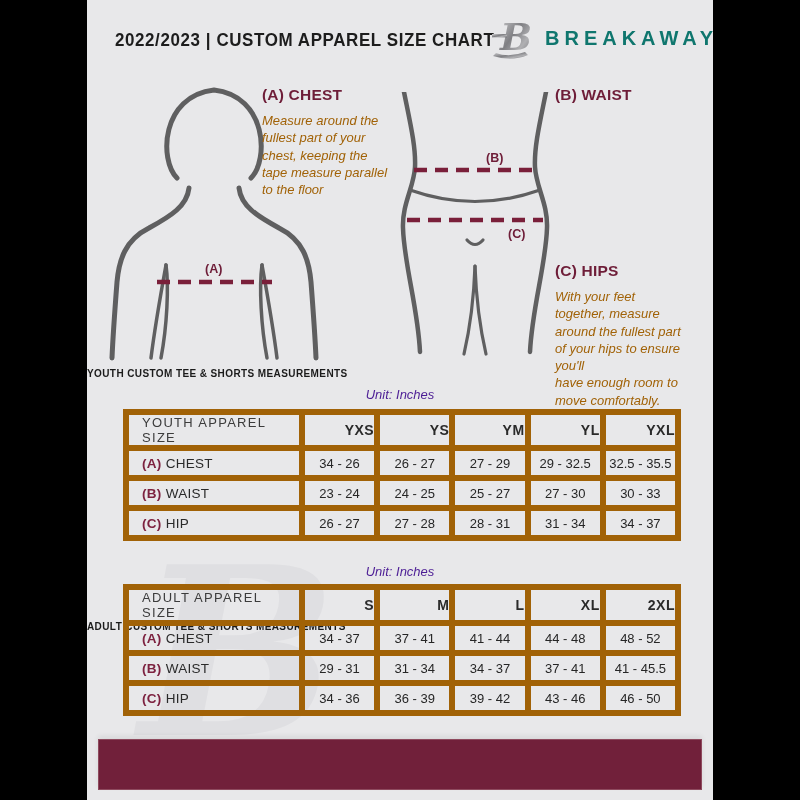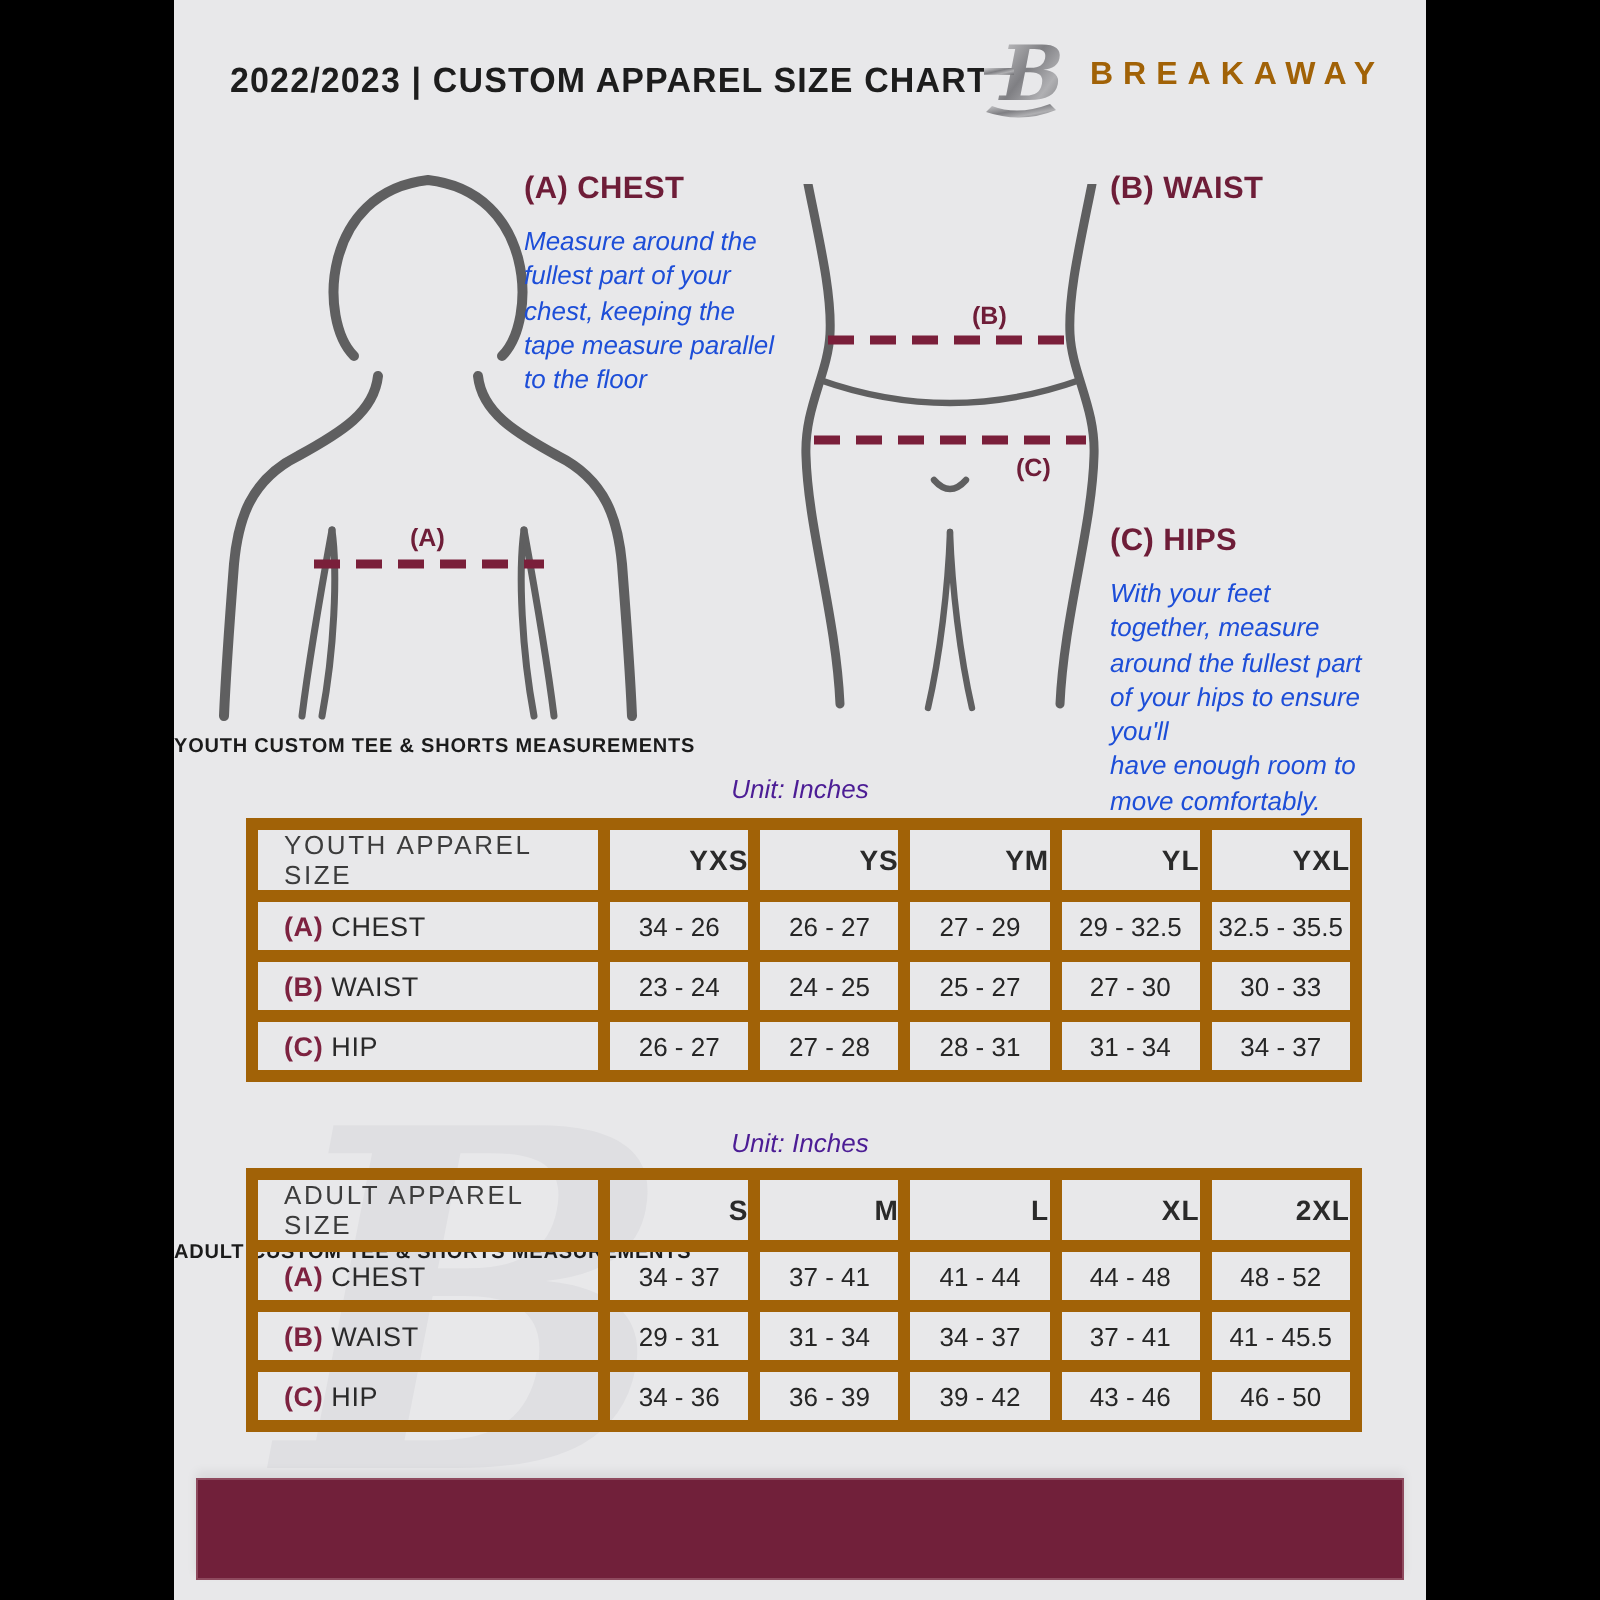--- a/index.html
+++ b/index.html
@@ -27,31 +27,31 @@
     position:absolute; left:28px; top:30px;
     font-size:17.5px; font-weight:bold; color:#1d1d1d;
     letter-spacing:.6px; white-space:nowrap;
     transform:scaleX(.97); transform-origin:left center;
   }
   .brand {
     position:absolute; left:403px; top:14px;
     display:flex; align-items:center; gap:9px;
   }
   .brand-name {
-    font-size:16px; font-weight:bold; color:#a16207;
+    font-size:20px; font-weight:bold; color:#0f766e;
     letter-spacing:5px; white-space:nowrap;
   }
   
   .inst { position:absolute; }
   .inst h3 {
     font-size:15.5px; font-weight:800; color:#6e1d38;
     margin-bottom:8px; letter-spacing:.2px;
   }
   .inst p {
-    font-size:13px; font-style:italic; color:#1d4ed8;
+    font-size:13px; font-style:italic; color:#a16207;
     line-height:1.33; white-space:pre-line; font-weight:500;
   }
   .inst-chest { left:175px; top:86px; width:160px; }
   .inst-waist { left:468px; top:86px; width:160px; }
   .inst-hips  { left:468px; top:220px; width:162px;margin-top:42px; }
   
   .fig { position:absolute; }
   .fig-upper { left:20px;  top:82px; }
   .fig-lower { left:303px; top:92px; }
   

